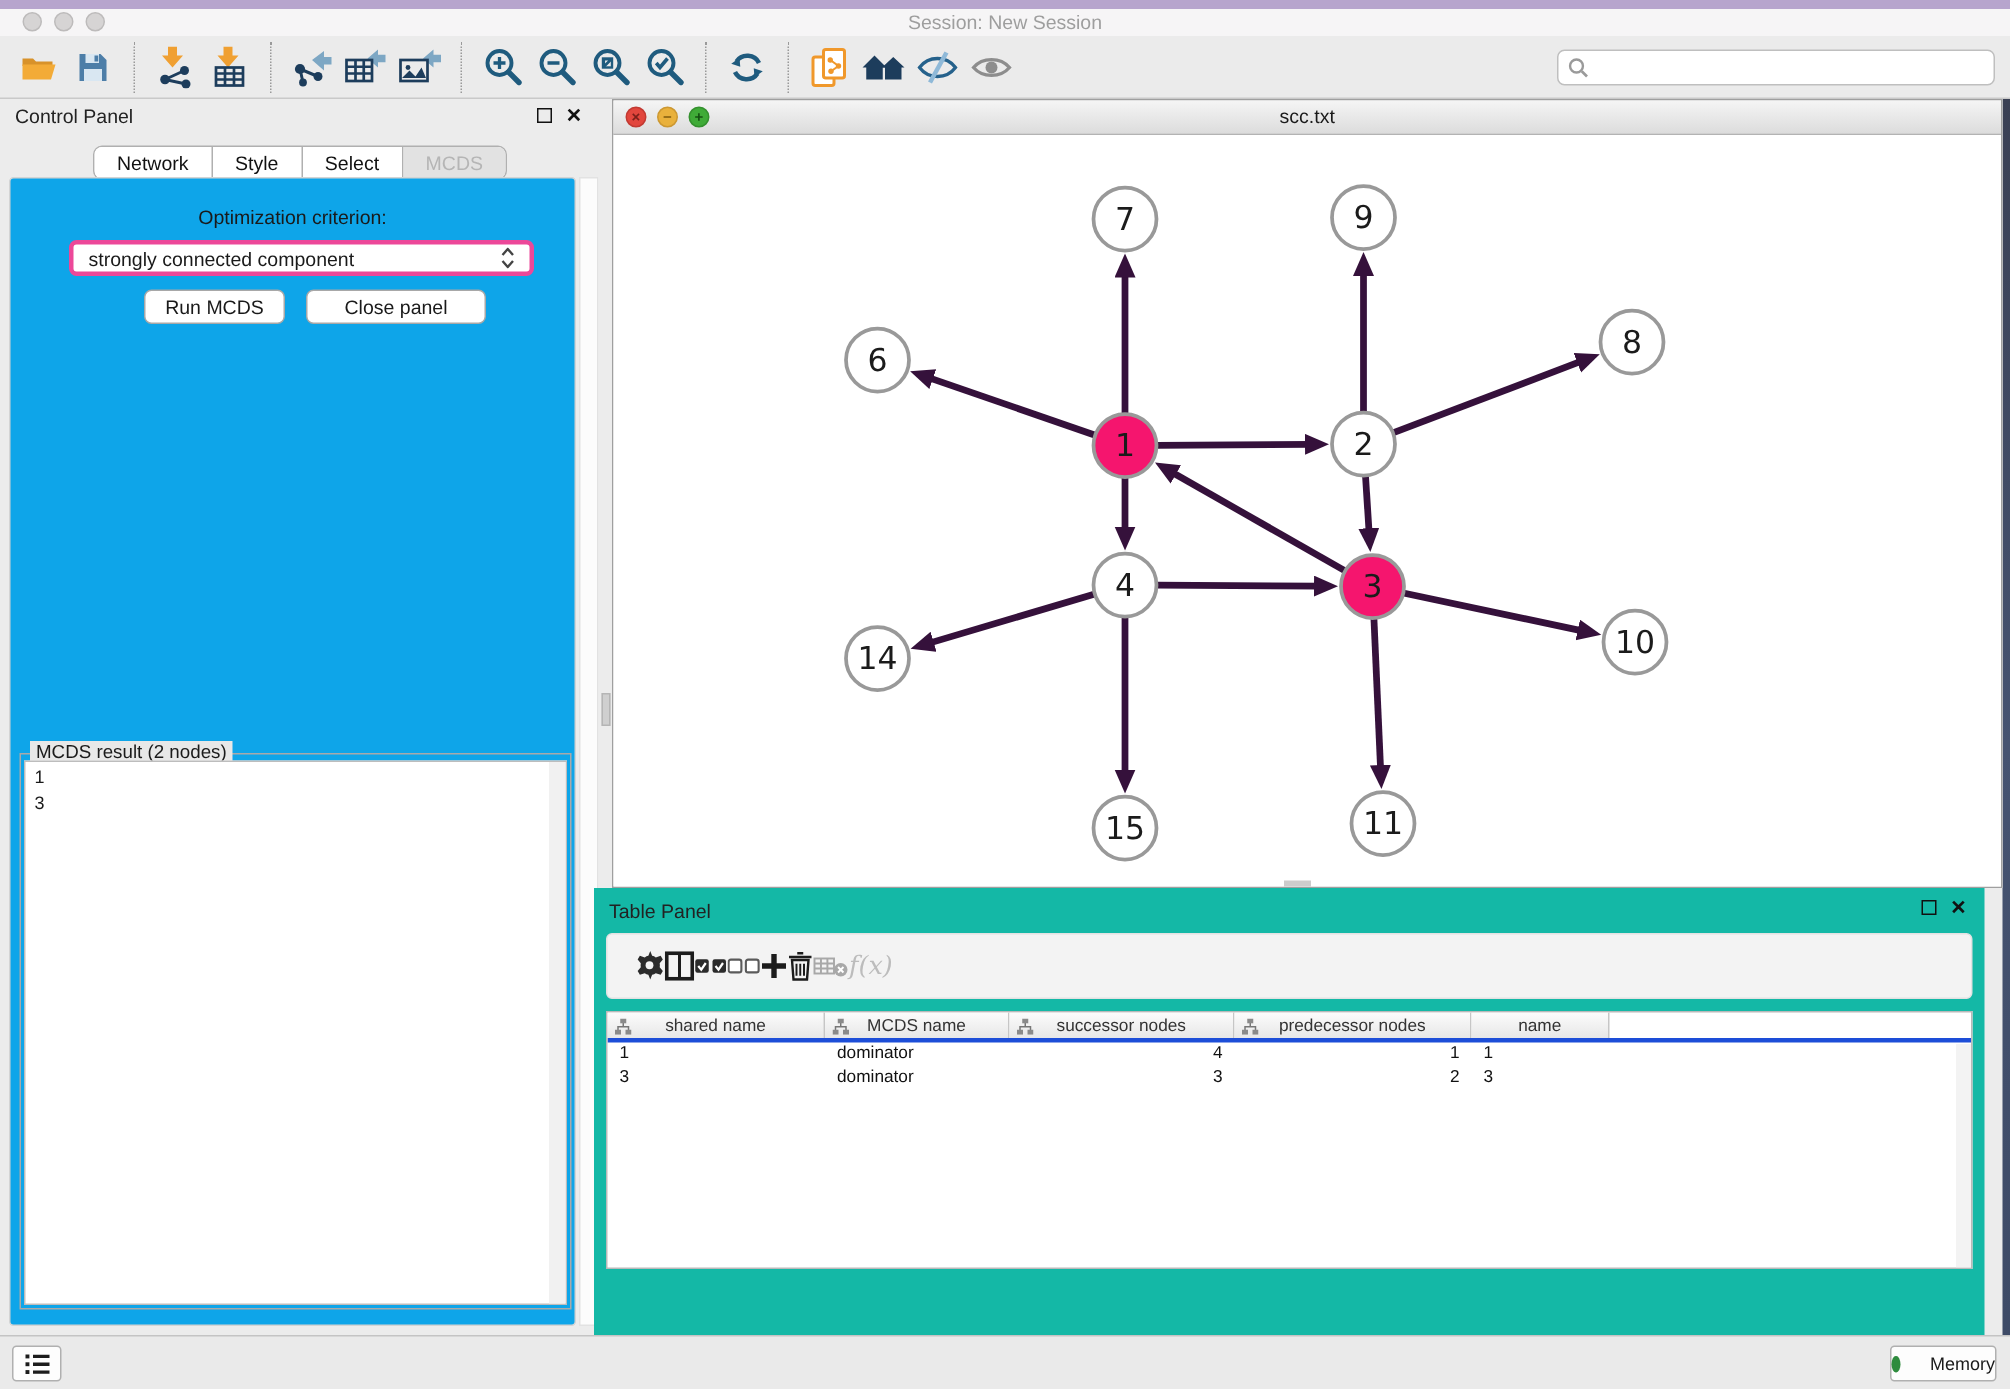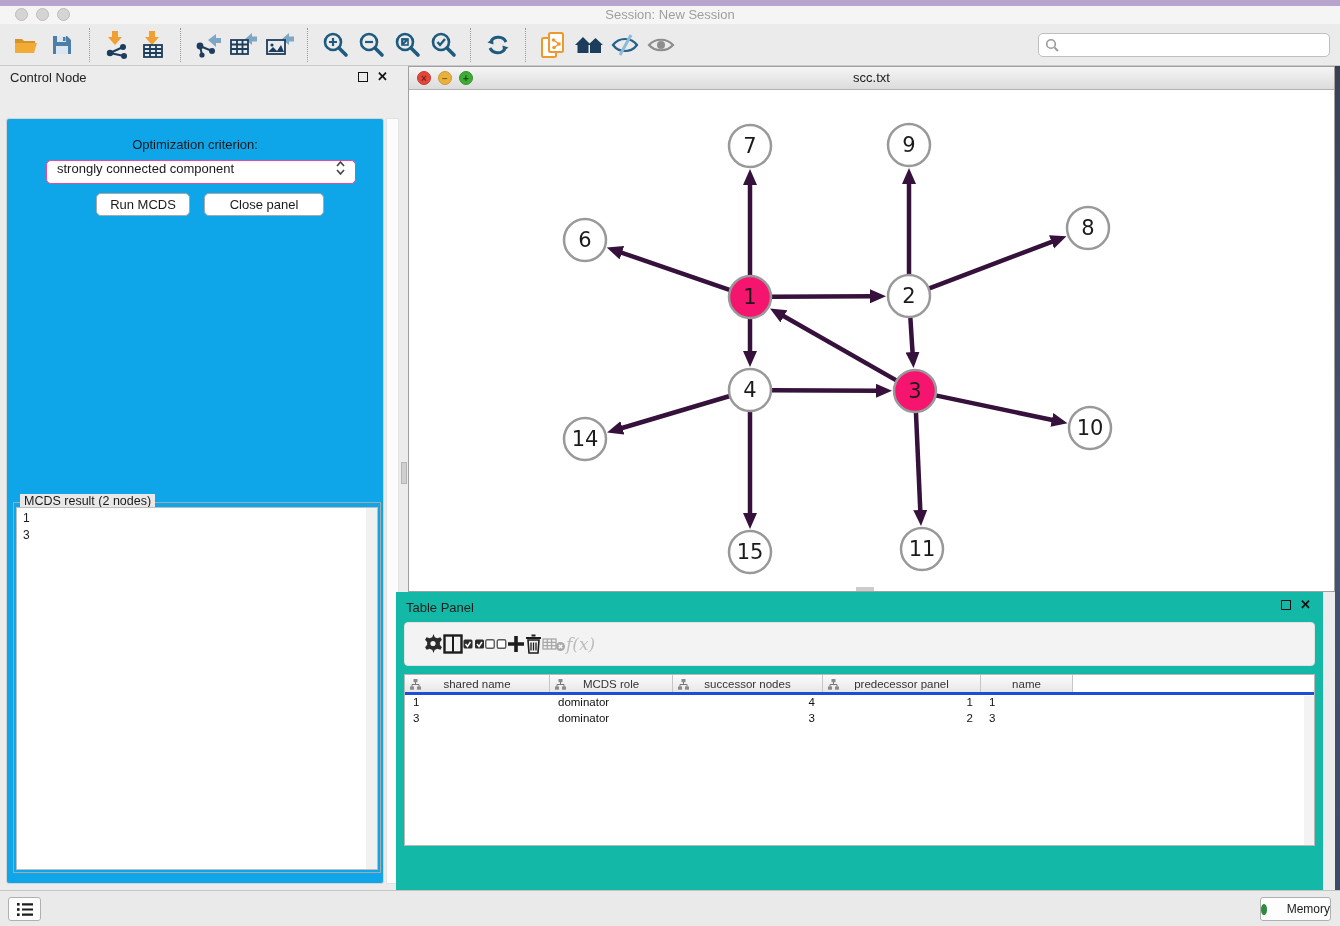--- a/index.html
+++ b/index.html
@@ -26,21 +26,21 @@
   .float-ic { width:10px; height:10px; border:1.6px solid #111; display:inline-block; }
   .close-ic { font-size:13px; font-weight:bold; color:#111; line-height:10px; }
   .cp-tabs { position:absolute; top:31px; left:0; width:400px; text-align:center; }
   .seg { display:inline-flex; border:1px solid #b0b0b0; border-radius:6px; overflow:hidden; background:#fff; }
   .seg .tab { padding:3px 15px; font-size:13px; background:#fff; color:#111; border-right:1px solid #b0b0b0; cursor:default; }
   .seg .tab:last-child { border-right:none; }
   .seg .tab.active { background:#e2e2e2; color:#b5b5b5; }
   .cp-box { position:absolute; left:6px; top:52px; width:378px; bottom:6px; background:#0ea5e9; border:1px solid #d4d4d4; border-radius:3px; }
   .cp-scroll { position:absolute; right:1px; top:52px; width:13px; bottom:6px; background:#fcfcfc; border:1px solid #e2e2e2; }
   .opt-label { position:absolute; top:18px; left:0; right:0; text-align:center; font-size:13px; }
-  .dropdown { position:absolute; top:41px; left:39px; width:310px; height:24px; background:#fff; border:1px solid #ec4899; border-radius:5px; font-size:13px; display:flex; align-items:flex-start; padding:0 10px; }
+  .dropdown { position:absolute; top:41px; left:39px; width:310px; height:24px; background:#fff; border:3px solid #ec4899; border-radius:5px; font-size:13px; display:flex; align-items:center; padding:0 10px; }
   .dropdown .dd-label { flex:1; }
   .btn { position:absolute; height:23px; background:#fff; border:1px solid #a8a8a8; border-radius:5px; font-size:13px; text-align:center; line-height:21px; }
   .fieldset { position:absolute; left:6px; right:2px; top:376px; bottom:10px; border:1px solid #a9a9a9; margin-top:7px; }
   .fieldset .legend { position:absolute; top:-9px; left:6px; background:#e8e8e8; padding:0 4px; font-size:12.5px; }
   .fieldset .result-area { position:absolute; left:2px; right:2px; top:4px; bottom:2px; background:#fff; border:1px solid #bdbdbd; }
   .result-scroll { position:absolute; right:0; top:0; bottom:0; width:11px; background:#f1f1f1; }
   .result-text { font-size:12px; line-height:17px; padding:2px 6px; white-space:pre; font-family:"Liberation Sans",sans-serif; }
 
   
   .v-split { position:absolute; left:400px; top:66px; width:8px; height:824px; background:#ececec; }
@@ -223,24 +223,32 @@
   <div class="search-wrap">
     <svg width="15" height="15" viewBox="0 0 15 15">
       <circle cx="6" cy="6" r="4.3" fill="none" stroke="#9a9a9a" stroke-width="1.6"></circle>
       <path d="M9.5,9.5 L13,13" stroke="#9a9a9a" stroke-width="1.8"></path>
     </svg>
     <input type="text" value="" style="">
   </div>
 </div>
 
 <div class="control-panel">
-  <div class="cp-header">Control Node</div>
+  <div class="cp-header">Control Panel</div>
   <div class="panel-icons">
     <span class="float-ic"></span>
     <span class="close-ic">✕</span>
+  </div>
+  <div class="cp-tabs">
+    <span class="seg">
+      <span class="tab">Network</span>
+      <span class="tab">Style</span>
+      <span class="tab">Select</span>
+      <span class="tab active">MCDS</span>
+    </span>
   </div>
   <div class="cp-box">
     <div class="opt-label">Optimization criterion:</div>
     <div class="dropdown">
       <span class="dd-label">strongly connected component</span>
       <svg width="9" height="14" viewBox="0 0 9 14">
         <path d="M1,5 L4.5,1 L8,5" fill="none" stroke="#444" stroke-width="1.6"></path>
         <path d="M1,9 L4.5,13 L8,9" fill="none" stroke="#444" stroke-width="1.6"></path>
       </svg>
     </div>
@@ -389,39 +397,39 @@
             </svg></span>
           <span>shared name</span>
         </div>
         <div class="th" style="width: 123px;">
           <span class="th-ic"><svg width="11" height="11" viewBox="0 0 11 11">
               <path d="M5.5,2.5 V5.5 M2,8 V5.5 H9 V8" stroke="#777" stroke-width="1" fill="none"></path>
               <rect x="3.5" y="0" width="4" height="3.2" fill="#8a8a8a"></rect>
               <rect x="0" y="7.5" width="4" height="3.2" fill="#8a8a8a"></rect>
               <rect x="7" y="7.5" width="4" height="3.2" fill="#8a8a8a"></rect>
             </svg></span>
-          <span>MCDS role</span>
+          <span>MCDS name</span>
         </div>
         <div class="th" style="width: 150px;">
           <span class="th-ic"><svg width="11" height="11" viewBox="0 0 11 11">
               <path d="M5.5,2.5 V5.5 M2,8 V5.5 H9 V8" stroke="#777" stroke-width="1" fill="none"></path>
               <rect x="3.5" y="0" width="4" height="3.2" fill="#8a8a8a"></rect>
               <rect x="0" y="7.5" width="4" height="3.2" fill="#8a8a8a"></rect>
               <rect x="7" y="7.5" width="4" height="3.2" fill="#8a8a8a"></rect>
             </svg></span>
           <span>successor nodes</span>
         </div>
         <div class="th" style="width: 158px;">
           <span class="th-ic"><svg width="11" height="11" viewBox="0 0 11 11">
               <path d="M5.5,2.5 V5.5 M2,8 V5.5 H9 V8" stroke="#777" stroke-width="1" fill="none"></path>
               <rect x="3.5" y="0" width="4" height="3.2" fill="#8a8a8a"></rect>
               <rect x="0" y="7.5" width="4" height="3.2" fill="#8a8a8a"></rect>
               <rect x="7" y="7.5" width="4" height="3.2" fill="#8a8a8a"></rect>
             </svg></span>
-          <span>predecessor panel</span>
+          <span>predecessor nodes</span>
         </div>
         <div class="th" style="width: 92px;">
           <span>name</span>
         </div>
       </div>
     <div class="tbl-body" id="tbl-body">
         <div class="tr">
           <div class="td" style="width: 145px; text-align: left;">1</div>
           <div class="td" style="width: 123px; text-align: left;">dominator</div>
           <div class="td" style="width: 150px; text-align: right;">4</div>

